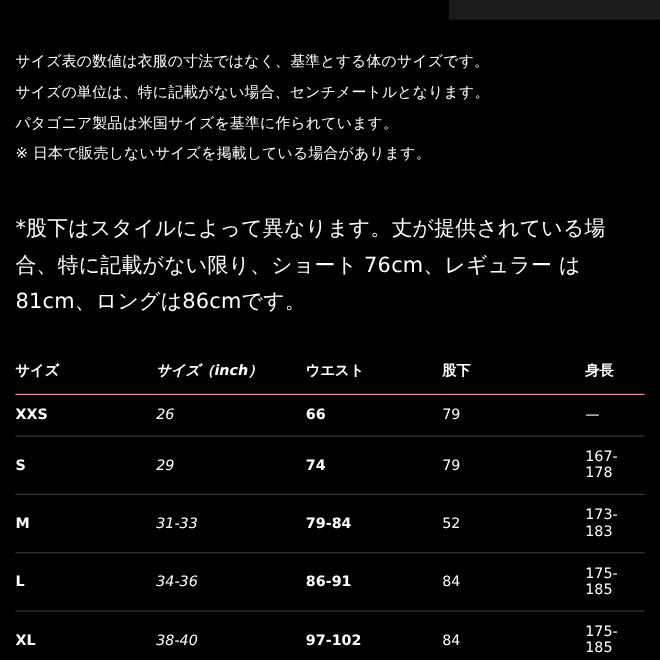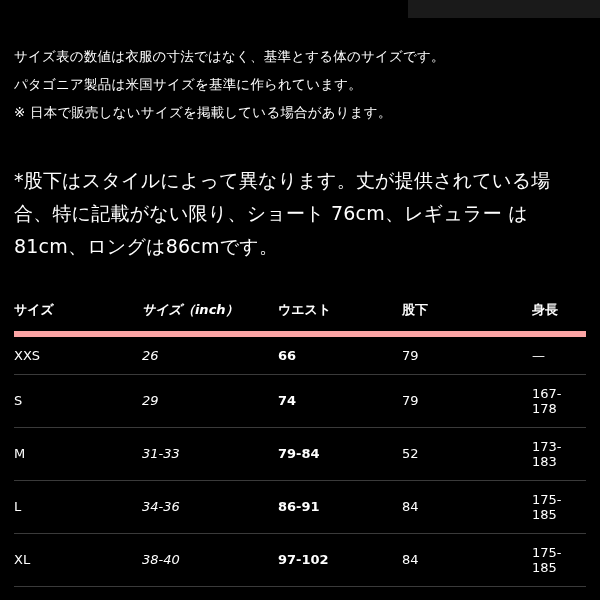--- a/index.html
+++ b/index.html
@@ -74,25 +74,25 @@
   table.size-table td {
     text-align: left;
     font-size: 13px;
     color: #ffffff;
     padding: 11px 0 11px 0;
     border-bottom: 1px solid #3a3a3a;
     vertical-align: middle;
   }
   table.size-table thead th {
     font-weight: bold;
-    border-bottom: 6px solid #fca5a5;
+    border-bottom: 1px solid #fca5a5;
     padding-bottom: 12px;
   }
   table.size-table tbody td.col0 {
-    font-weight: normal;
+    font-weight: bold;
   }
   .col0 { width: 128px; }
   .col1 { width: 136px; font-style: italic; }
   .col2 { width: 124px; font-weight: bold; }
   .col3 { width: 130px; }
   .col4 { width: 54px; }
   table.size-table tbody tr:last-child td {
     border-bottom: 1px solid #3a3a3a;
   }
 </style>
@@ -102,20 +102,21 @@
 <div id="page">
 
   <div class="topbar">
     <div class="seg a"></div>
   </div>
 
   <div class="content">
 
     <div class="intro">
       <p>サイズ表の数値は衣服の寸法ではなく、基準とする体のサイズです。</p>
+      <p>サイズの単位は、特に記載がない場合、センチメートルとなります。</p>
       <p>パタゴニア製品は米国サイズを基準に作られています。</p>
       <p>※ 日本で販売しないサイズを掲載している場合があります。</p>
     </div>
 
     <div class="note">
       <p>*股下はスタイルによって異なります。丈が提供されている場合、特に記載がない限り、ショート 76cm、レギュラー は81cm、ロングは86cmです。</p>
     </div>
 
     <table class="size-table">
       <thead>

